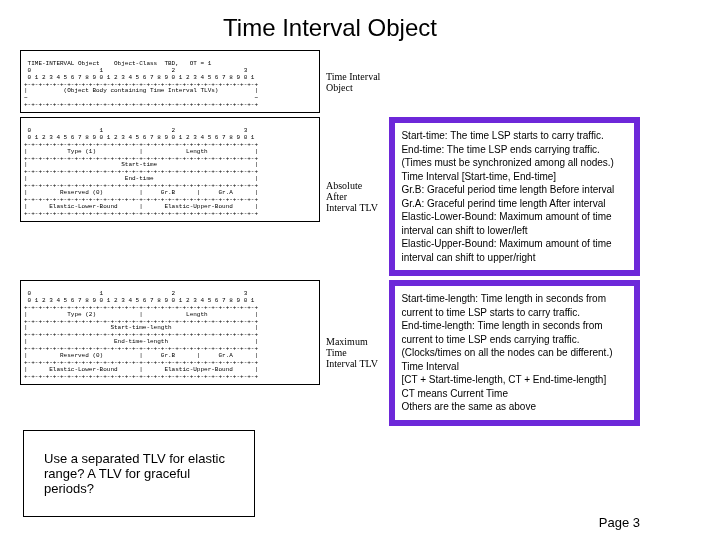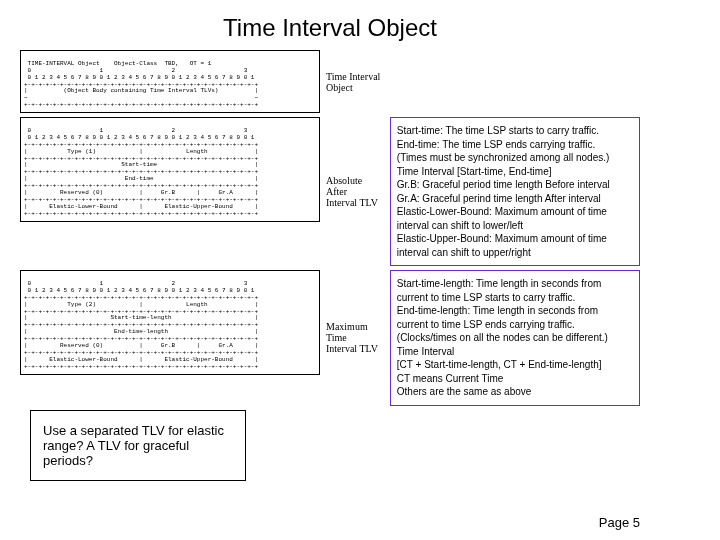--- a/index.html
+++ b/index.html
@@ -3,22 +3,22 @@
 <meta charset="utf-8">
 <style>
   html,body{margin:0;padding:0;background:#fff;font-family:Arial,Helvetica,sans-serif;color:#000}
   .page{width:660px;height:540px;position:relative;box-sizing:border-box;padding:10px 20px}
   .title{font-size:24px;text-align:center;margin:4px 0 8px}
   .row{display:flex;align-items:center;margin-bottom:4px}
   .diag{border:1px solid #000;font-family:"Courier New",monospace;font-size:6px;line-height:1.15;white-space:pre;padding:3px;box-sizing:border-box}
   .d1{width:300px}
   .d2,.d3{width:300px}
   .lbl{font-family:"Times New Roman",serif;font-size:10px;margin-left:6px;width:70px}
-  .note{border:1px solid #6d28d9;font-size:10px;line-height:1.35;padding:6px;box-sizing:border-box;width:300px;margin-left:6px}
-  .qbox{border:1px solid #000;font-size:13px;padding:12px;width:190px;margin-top:4px;margin-left:10px}
+  .note{border:6px solid #6d28d9;font-size:10px;line-height:1.35;padding:6px;box-sizing:border-box;width:300px;margin-left:6px}
+  .qbox{border:1px solid #000;font-size:13px;padding:20px;width:190px;margin-top:4px;margin-left:3px}
   .pg{position:absolute;right:20px;bottom:10px;font-size:13px}
   .midcol{display:flex;flex-direction:column}
 </style>
 </head>
 <body>
 <div class="page">
 
 <div class="title">Time Interval Object</div>
 
 <div class="row">
@@ -90,15 +90,15 @@
 current to time LSP ends carrying traffic.
 (Clocks/times on all the nodes can be different.)
 Time Interval
    [CT + Start-time-length, CT + End-time-length]
 CT means Current Time
 Others are the same as above</div>
 </div>
 
 <div class="qbox">Use a separated TLV for elastic range? A TLV for graceful periods?</div>
 
-<div class="pg">Page 5</div>
+<div class="pg">Page 3</div>
 
 </div>
 
 </body></html>

